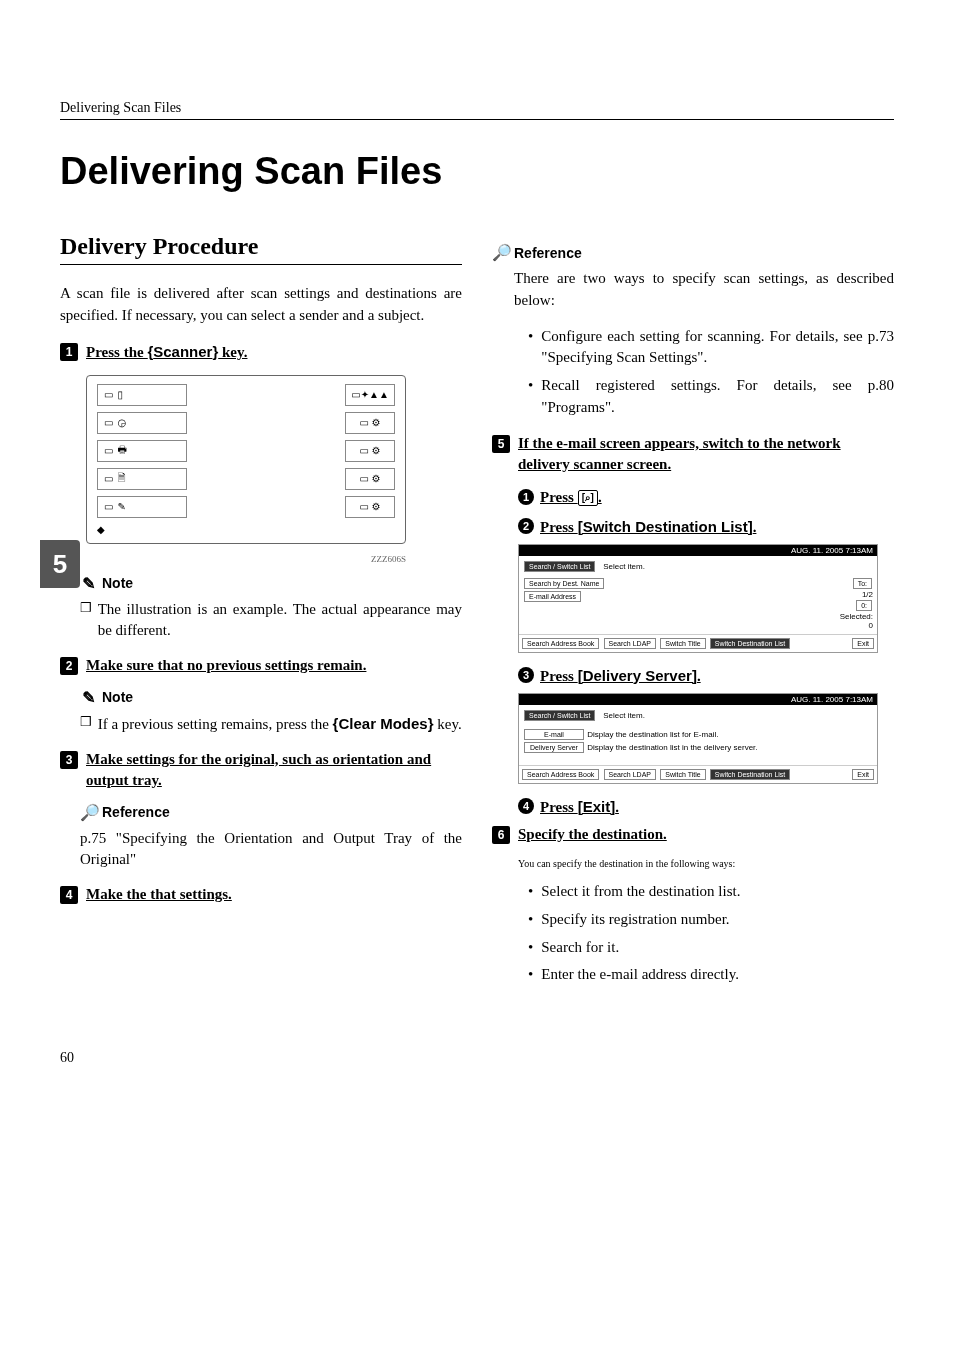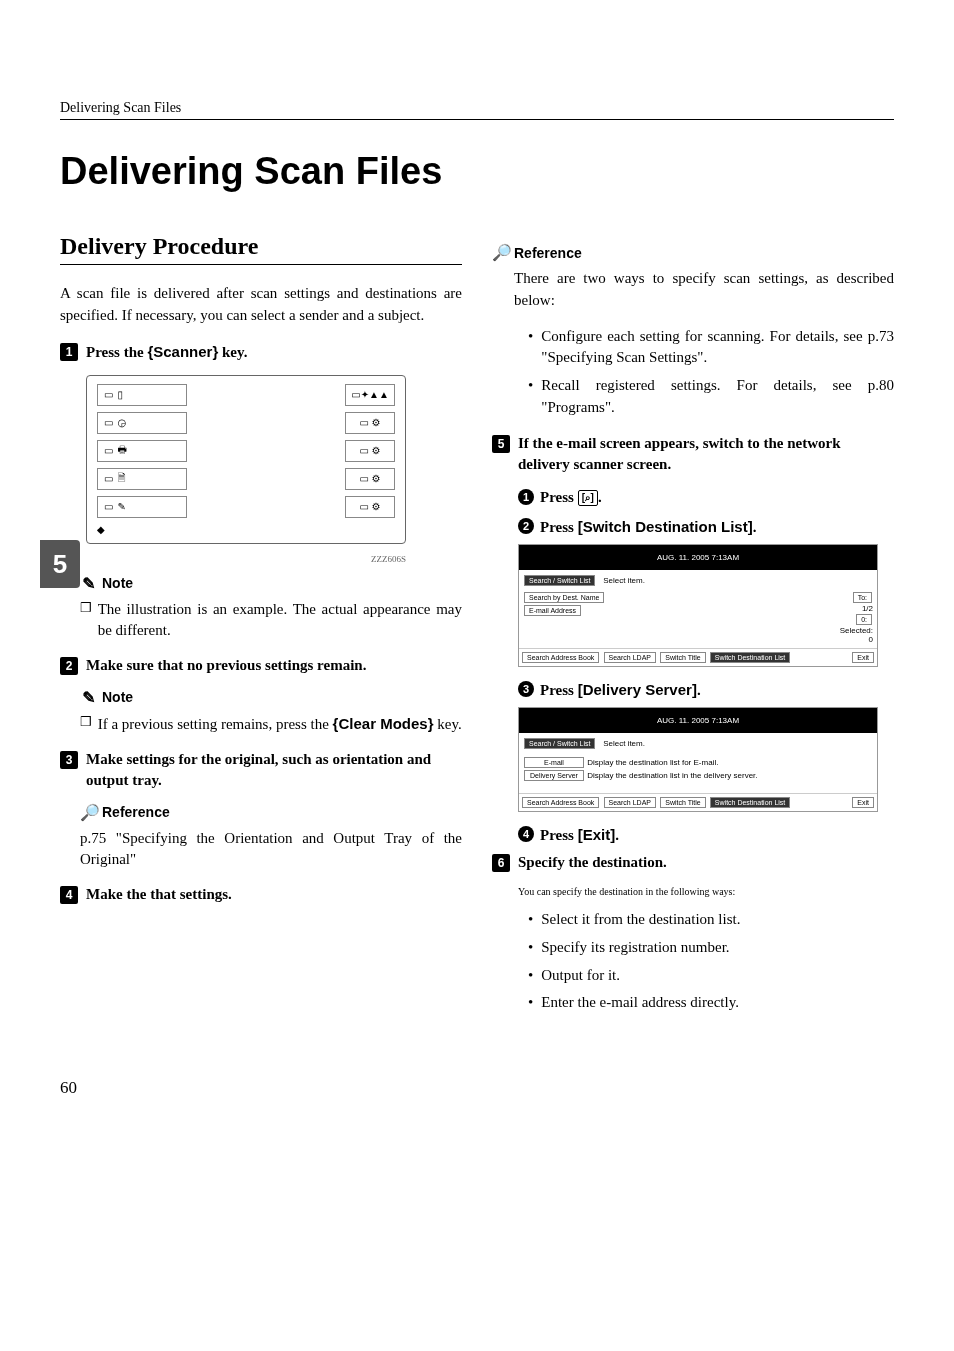--- a/index.html
+++ b/index.html
@@ -82,20 +82,21 @@
       font-size: 11px;
       border-radius: 50%;
       flex-shrink: 0;
       margin-top:2px;
     }
     .step-text {
       font-size: 15px;
       line-height: 1.4;
       font-weight: bold;
       flex: 1;
+      text-decoration: underline;
     }
     .key-label {
       font-family: Arial, sans-serif;
       font-weight: bold;
     }
     .bracket {
       font-family: Arial, sans-serif;
       font-weight: bold;
     }
     .section-icon {
@@ -197,22 +198,22 @@
     .screen-img {
       margin: 6px 0 12px 26px;
       width: 360px;
       border:1px solid #999;
       font-size:8px;
       font-family: Arial, sans-serif;
     }
     .screen-top {
       background:#000;
       color:#fff;
-      text-align:center;
-      padding:8px 4px;
+      text-align:right;
+      padding:1px 4px;
     }
     .screen-body {
       padding:4px;
       min-height:60px;
       position:relative;
     }
     .screen-btn {
       display:inline-block;
       border:1px solid #888;
       padding:1px 4px;
@@ -221,21 +222,21 @@
     }
     .screen-btn.dark {
       background:#333;
       color:#fff;
     }
     .screen-bottom {
       border-top:1px solid #ccc;
       padding:2px;
     }
     .pg-num {
-      font-size: 17px;
+      font-size: 14px;
       margin-top: 50px;
     }
     .ui-label {
       font-family: Arial, sans-serif;
       font-weight: bold;
     }
     .sub-step {
       display:flex;
       align-items:flex-start;
       gap:6px;
@@ -491,21 +492,21 @@
       <div class="bullet-item">
             <span class="bullet">•</span>
             <span>Select it from the destination list.</span>
           </div>
       <div class="bullet-item">
             <span class="bullet">•</span>
             <span>Specify its registration number.</span>
           </div>
       <div class="bullet-item">
             <span class="bullet">•</span>
-            <span>Output for it.</span>
+            <span>Search for it.</span>
           </div>
       <div class="bullet-item">
             <span class="bullet">•</span>
             <span>Enter the e-mail address directly.</span>
           </div>
     </div>
 
   </div>
 </div>
 

